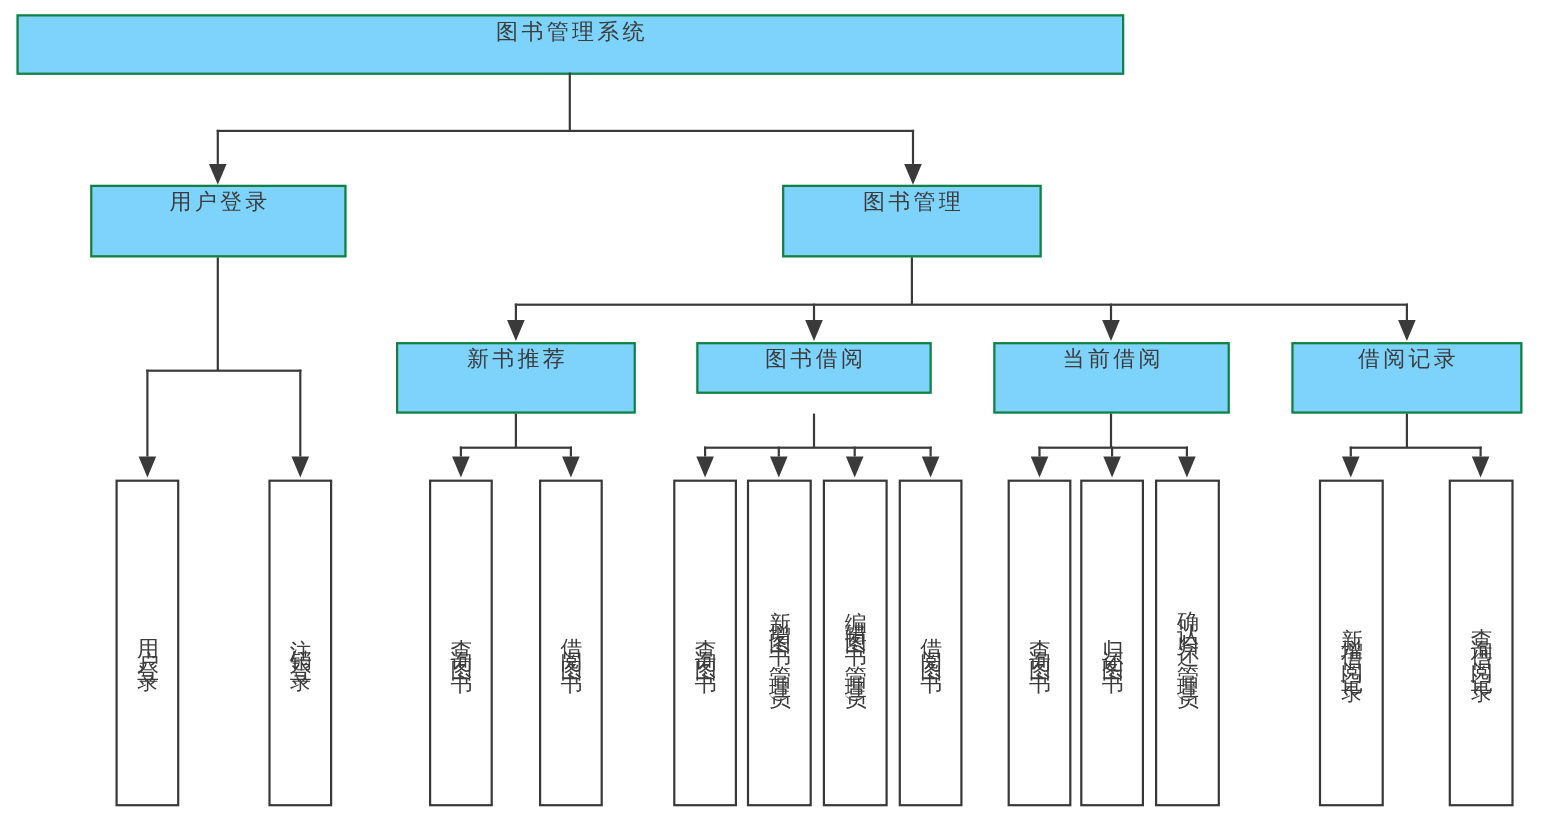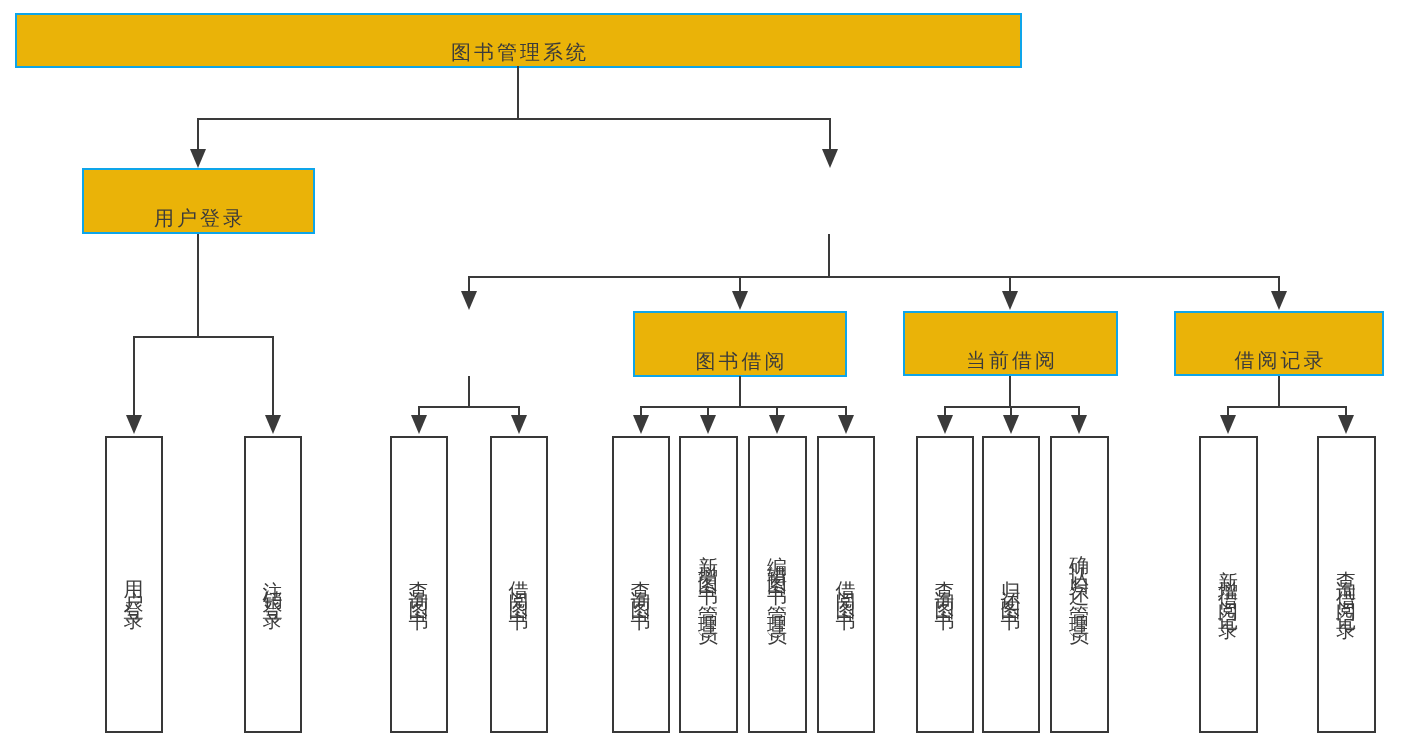--- a/index.html
+++ b/index.html
@@ -2,22 +2,22 @@
 <html><head>
 <meta charset="utf-8">
 <title>图书管理系统</title>
 <style>
   html,body{margin:0;padding:0;background:#ffffff;}
   #stage{
     position:relative;width:1405px;height:747px;background:#ffffff;overflow:hidden;
     font-family:"Liberation Sans",sans-serif;color:#3b3b3b;
   }
   .hbox{
-    position:absolute;box-sizing:border-box;border:2px solid #0ea5e9;background:#eab308;
-    display:flex;align-items:flex-end;justify-content:center;
+    position:absolute;box-sizing:border-box;border:2px solid #15803d;background:#7dd3fc;
+    display:flex;align-items:flex-start;justify-content:center;
     font-size:20px;letter-spacing:3px;text-indent:3px;white-space:nowrap;
   }
   .vbox{
     position:absolute;box-sizing:border-box;border:2px solid #383838;background:#ffffff;
     display:flex;align-items:center;justify-content:center;
   }
   .vbox span{
     writing-mode:vertical-rl;text-orientation:mixed;
     font-size:20px;letter-spacing:10px;line-height:1.1;white-space:nowrap;
   }
@@ -39,22 +39,28 @@
 
 <div id="stage">
 
   <div class="hbox" style="left:15px;top:13px;width:1007px;height:55px;">
     <span>图书管理系统</span>
   </div>
 
   <div class="hbox" style="left:82px;top:168px;width:233px;height:66px;">
     <span>用户登录</span>
   </div>
+  <div class="hbox" style="left:711px;top:168px;width:236px;height:66px;">
+    <span>图书管理</span>
+  </div>
 
-  <div class="hbox" style="left:633px;top:311px;width:214px;height:66px;">
+  <div class="hbox" style="left:360px;top:311px;width:218px;height:65px;">
+    <span>新书推荐</span>
+  </div>
+  <div class="hbox" style="left:633px;top:311px;width:214px;height:47px;">
     <span>图书借阅</span>
   </div>
   <div class="hbox" style="left:903px;top:311px;width:215px;height:65px;">
     <span>当前借阅</span>
   </div>
   <div class="hbox" style="left:1174px;top:311px;width:210px;height:65px;font-family:Liberation Mono, monospace;">
     <span>借阅记录</span>
   </div>
 
   <div class="vbox" style="left:105px;top:436px;width:58px;height:297px;">

